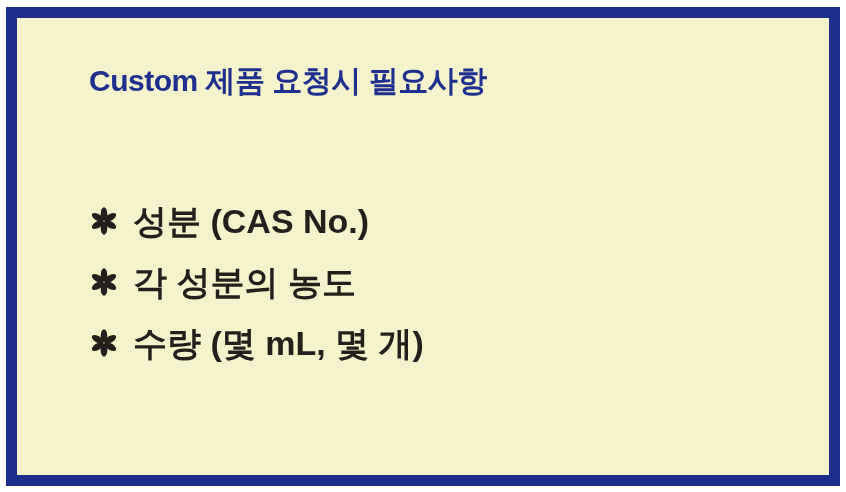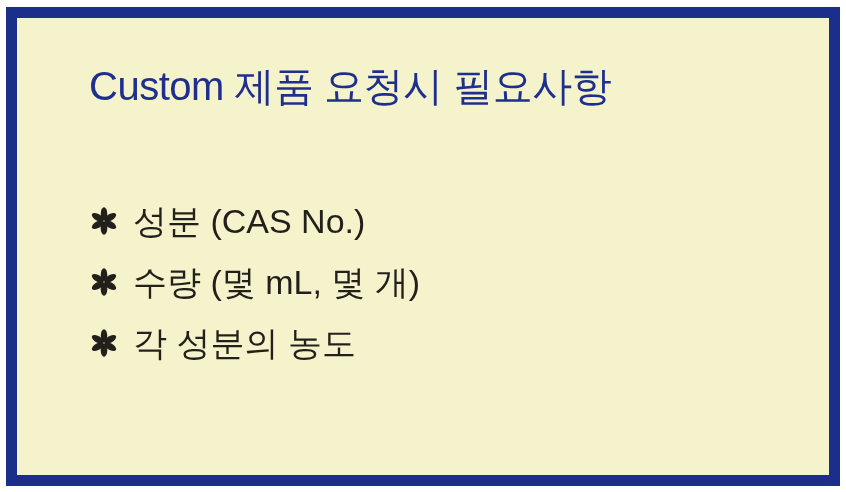--- a/index.html
+++ b/index.html
@@ -43,36 +43,37 @@
     right: 0;
     bottom: 0;
     background: #f4f3cc;
   }
 
   
   .title {
     position: absolute;
     left: 72px;
     top: 45px;
-    font-size: 40px;
-    font-weight: normal;
+    font-size: 30px;
+    font-weight: bold;
     color: #1f2f8e;
     letter-spacing: -0.5px;
     white-space: nowrap;
     line-height: 1.18;
   }
 
   
   .bullet-list {
     position: absolute;
     left: 72px;
     top: 178px;
     margin: 0;
     padding: 0;
     list-style: none;
+    font-weight: bold;
   }
 
   .bullet-item {
     display: flex;
     align-items: flex-start;
     height: 61px;
     white-space: nowrap;
   }
 
   .bullet-marker {
@@ -133,37 +134,37 @@
               <g fill="#231f1a">
                 <ellipse cx="50" cy="26" rx="11" ry="22"></ellipse>
                 <ellipse cx="50" cy="26" rx="11" ry="22" transform="rotate(60 50 50)"></ellipse>
                 <ellipse cx="50" cy="26" rx="11" ry="22" transform="rotate(120 50 50)"></ellipse>
                 <ellipse cx="50" cy="26" rx="11" ry="22" transform="rotate(180 50 50)"></ellipse>
                 <ellipse cx="50" cy="26" rx="11" ry="22" transform="rotate(240 50 50)"></ellipse>
                 <ellipse cx="50" cy="26" rx="11" ry="22" transform="rotate(300 50 50)"></ellipse>
               </g>
             </svg>
           </span>
-          <span class="bullet-text">수량 (몇 mL, 몇 개)</span>
+          <span class="bullet-text">각 성분의 농도</span>
         </li>
 
         <li class="bullet-item">
           <span class="bullet-marker">
             <svg width="30" height="30" viewBox="0 0 100 100" aria-hidden="true">
               <g fill="#231f1a">
                 <ellipse cx="50" cy="26" rx="11" ry="22"></ellipse>
                 <ellipse cx="50" cy="26" rx="11" ry="22" transform="rotate(60 50 50)"></ellipse>
                 <ellipse cx="50" cy="26" rx="11" ry="22" transform="rotate(120 50 50)"></ellipse>
                 <ellipse cx="50" cy="26" rx="11" ry="22" transform="rotate(180 50 50)"></ellipse>
                 <ellipse cx="50" cy="26" rx="11" ry="22" transform="rotate(240 50 50)"></ellipse>
                 <ellipse cx="50" cy="26" rx="11" ry="22" transform="rotate(300 50 50)"></ellipse>
               </g>
             </svg>
           </span>
-          <span class="bullet-text">각 성분의 농도</span>
+          <span class="bullet-text">수량 (몇 mL, 몇 개)</span>
         </li>
 
       </ul>
 
     </div>
   </div>
 
 </div>
 
 </body></html>

